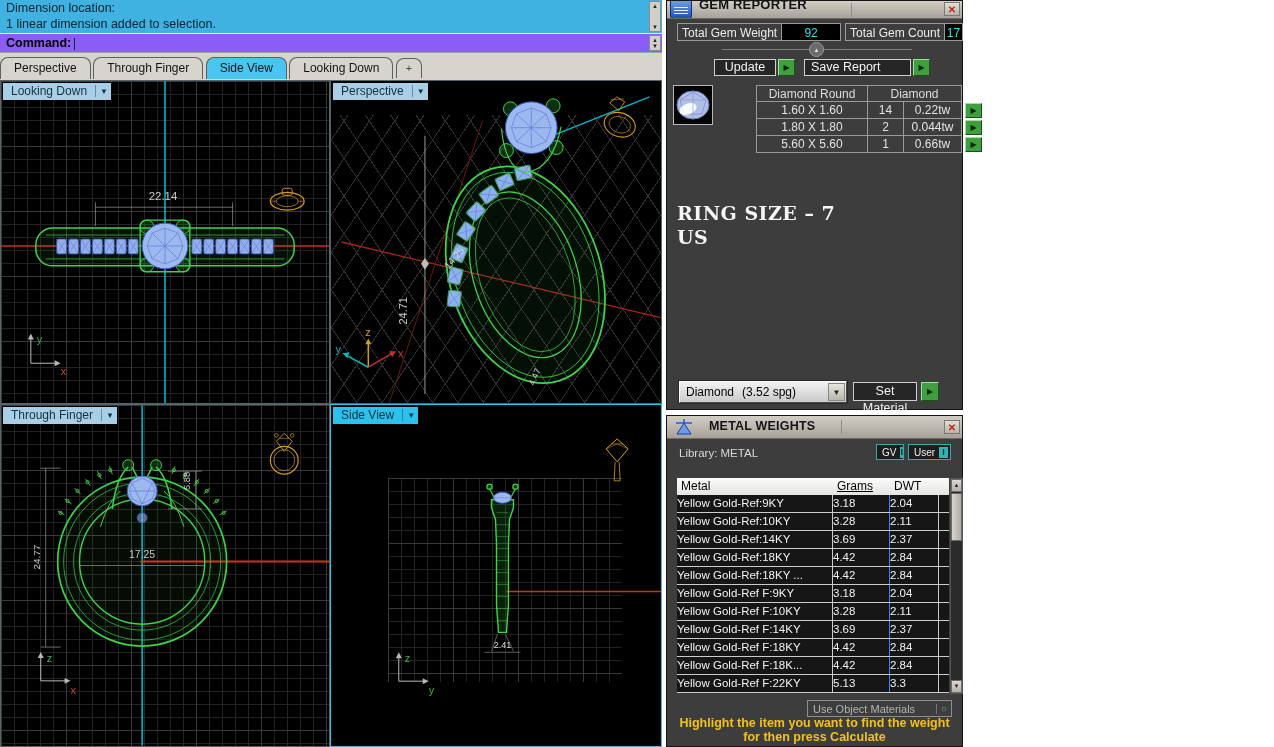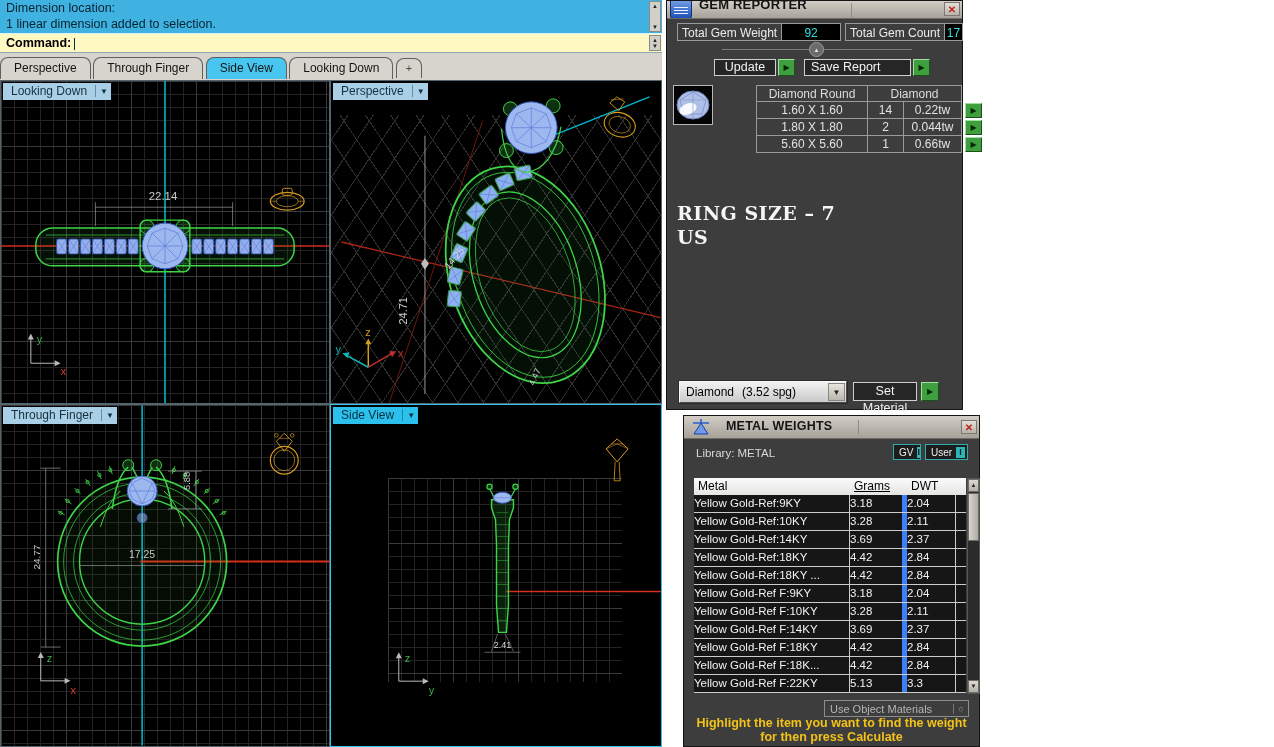--- a/index.html
+++ b/index.html
@@ -3,21 +3,21 @@
 <meta charset="utf-8">
 <style>
   html,body{margin:0;padding:0;}
   .canvas{position:relative;width:1274px;height:747px;background:#ffffff;overflow:hidden;
           font-family:"Liberation Sans",sans-serif;-webkit-font-smoothing:antialiased;}
   
   .cad{position:absolute;left:0;top:0;width:662px;height:747px;background:#000;}
   .cmd-hist{position:absolute;left:0;top:0;width:662px;height:34px;background:#3fb2e2;
             border-bottom:1px solid #dff2f9;box-sizing:border-box;color:#08222e;font-size:12.5px;}
   .cmd-hist .hline{padding:1px 6px 0 6px;line-height:15px;}
-  .cmd-line{position:absolute;left:0;top:34px;width:662px;height:19px;background:#fef9c3;
+  .cmd-line{position:absolute;left:0;top:34px;width:662px;height:19px;background:#8b5cf6;
             border-bottom:1px solid #8fa8b0;box-sizing:border-box;color:#000;font-size:12.5px;}
   .cmd-label{font-weight:bold;padding:2px 0 0 6px;display:inline-block;}
   .caret{display:inline-block;width:1px;height:12px;background:#063;background:#05303f;margin-left:3px;vertical-align:middle;}
   .mini-scroll{position:absolute;right:1px;top:1px;bottom:1px;width:12px;background:#d2cfc8;border:1px solid #8a8a86;box-sizing:border-box;}
   .sarr{position:absolute;left:0;right:0;text-align:center;font-size:6px;color:#222;line-height:8px;}
   .sarr.top{top:0;} .sarr.bottom{bottom:0;}
   .tabrow{position:absolute;left:0;top:53px;width:662px;height:27px;background:#d7d4cd;box-sizing:border-box;padding-left:2px;}
   .tab{display:inline-block;margin:4px 0 0 -2px;padding:3px 13px 4px;background:#d7d4cd;border:1px solid #5f5f5f;border-bottom:none;
        border-radius:8px 8px 0 0;font-size:12px;color:#141414;position:relative;}
   .tab.active{background:#48c6ef;z-index:2;}
@@ -85,21 +85,21 @@
   .libline{position:absolute;left:12px;top:31px;font-size:11.5px;color:#d8d8d8;}
   .tglbtn{position:absolute;top:28px;height:16px;background:#1d1d1d;border:1px solid #2faeae;color:#efefef;
           font-size:10px;display:flex;align-items:center;padding:0 2px 0 5px;box-sizing:border-box;}
   .tglbtn .iblock{width:11px;height:11px;background:#2fb5b5;color:#032;color:#022;font-size:9px;font-weight:bold;
           text-align:center;line-height:11px;margin-left:4px;}
   .mtable{position:absolute;left:10px;top:62px;width:272px;height:216px;overflow:hidden;font-size:11.5px;}
   .mhead{display:flex;height:17px;background:linear-gradient(#fbfbfb,#e4e4e2);color:#000;font-size:12px;line-height:17px;}
   .mh1{width:156px;padding-left:4px;} .mh2{width:57px;text-decoration:underline;} .mh3{width:49px;}
   .mrow{display:flex;height:17px;line-height:16px;background:#161616;color:#f2f2f2;border-bottom:1px solid #cccccc;}
   .mc{box-sizing:border-box;} 
-  .mc1{width:156px;border-right:1px solid #cccccc;} .mc2{width:57px;border-right:5px solid #3b82f6;}
+  .mc1{width:156px;border-right:1px solid #cccccc;} .mc2{width:57px;border-right:1px solid #3b82f6;}
   .mc3{width:49px;border-right:1px solid #cccccc;} .mc4{flex:1;}
   .mscroll{position:absolute;left:283px;top:62px;width:13px;height:216px;background:#2b2b2b;border:1px solid #555;box-sizing:border-box;}
   .msbtn{position:absolute;left:0;right:0;height:13px;background:linear-gradient(#dcd9d2,#b4b1aa);border:1px solid #6e6a64;
          box-sizing:border-box;font-size:6px;color:#222;text-align:center;line-height:11px;}
   .msthumb{position:absolute;left:0;right:0;top:14px;height:48px;background:linear-gradient(90deg,#d8d5ce,#aeaba4);border:1px solid #6e6a64;box-sizing:border-box;}
   .uom{position:absolute;left:140px;top:284px;width:145px;height:17px;border:1px solid #8d8d8d;box-sizing:border-box;
        color:#b4b4b4;font-size:11px;display:flex;align-items:center;}
   .uom .txt{flex:1;padding-left:5px;white-space:nowrap;}
   .uom .circ{width:14px;text-align:center;color:#9a9a9a;font-size:9px;border-left:1px solid #777;}
   .note{position:absolute;left:0;right:0;top:300px;text-align:center;color:#f2c218;font-weight:bold;font-size:12.5px;line-height:14px;}
@@ -509,21 +509,21 @@
       <span class="btn"><span>▼</span></span>
     </div>
     <div class="dbtn" style="left:186px;top:381px;width:64px;height:19px;line-height:17px;">
       <span>Set Material</span>
     </div>
     <div class="gbtn" style="left:254px;top:381px;width:18px;height:19px;line-height:17px;">
       <span>▶</span>
     </div>
   </div>
 
-  <div class="panel" style="top:415px;height:332px;margin-left:17px;">
+  <div class="panel" style="top:415px;height:332px;">
     <div class="ptitle tall">
       <svg width="24" height="20" style="position:absolute;left:5px;top:1px;">
         <path d="M12,2 V6 M4,6 H20" stroke="#2a5fd0" stroke-width="1.6" fill="none"></path>
         <path d="M12,6 L5,17 H19 Z" fill="#6e9ae8" stroke="#1c3f9e" stroke-width="1"></path>
       </svg>
       <span class="ptext" style="left:42px;">METAL WEIGHTS</span>
       <span class="tsep" style="right:120px;top:4px;"></span>
       <span class="pclose" style="top:4px;">✕</span>
     </div>
 

